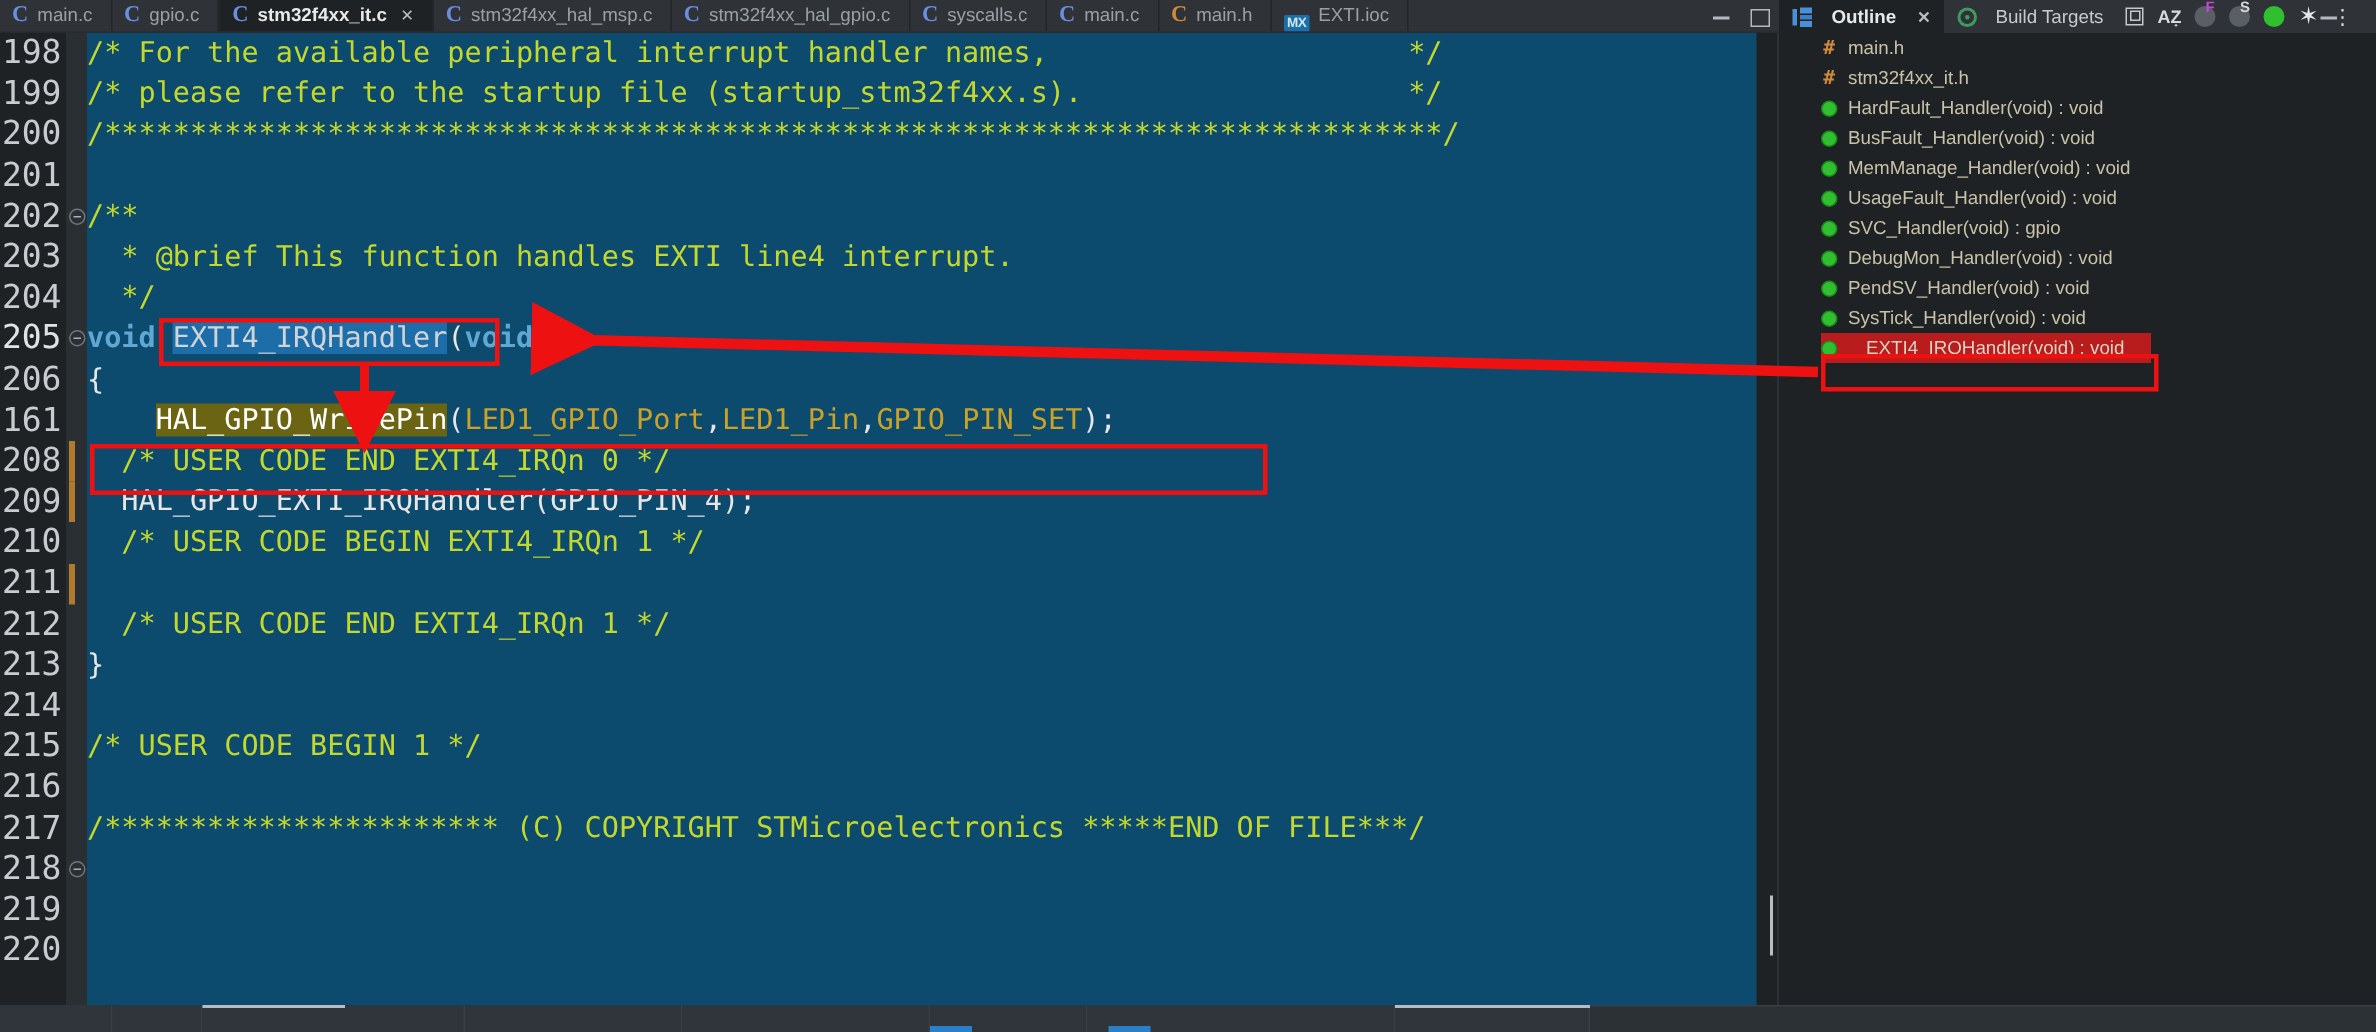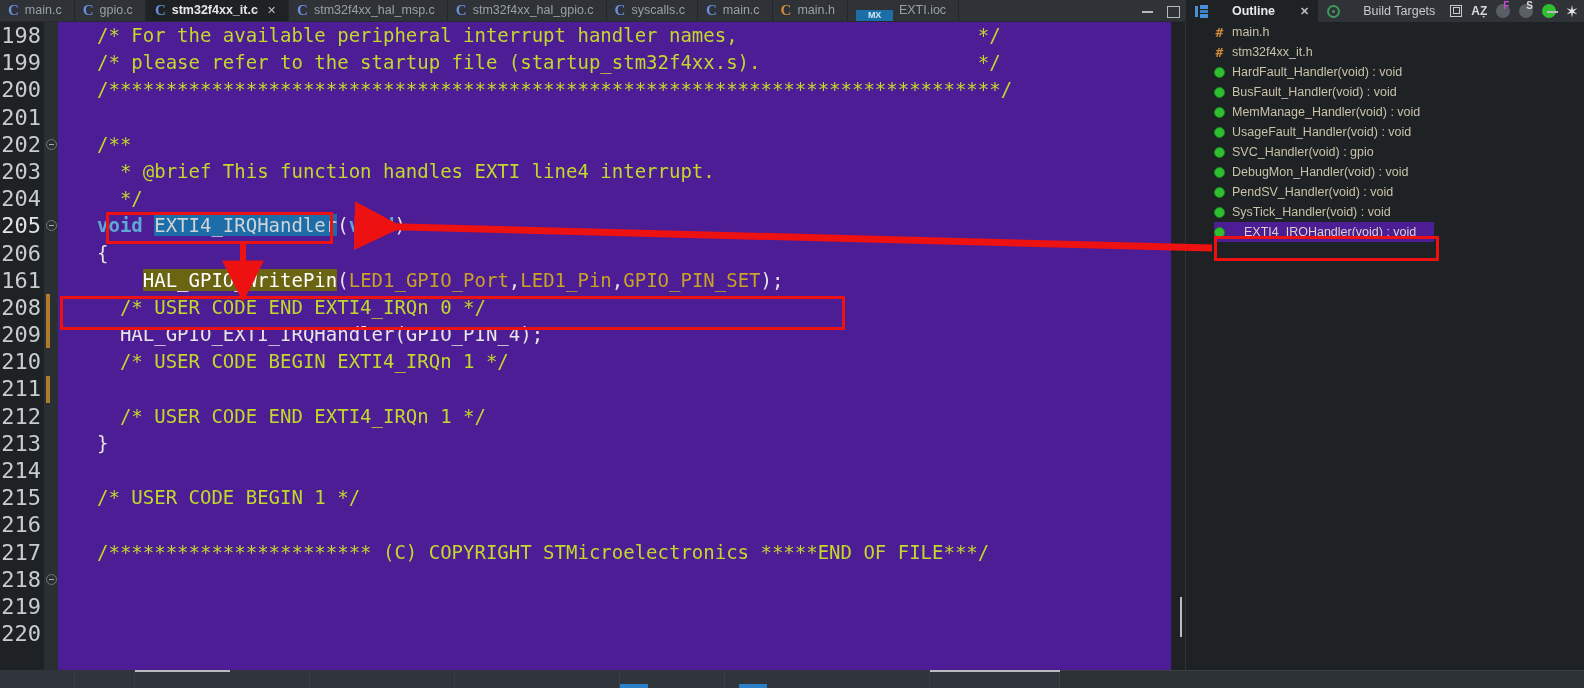--- a/index.html
+++ b/index.html
@@ -45,21 +45,21 @@
   .tab .c-icon {
     font-family: "Liberation Serif", serif;
     font-size: 15px; font-weight: bold;
     color: #6a8ee0;
     line-height: 1;
   }
   .tab.ioc .c-icon {
     font-family: "Liberation Sans", sans-serif;
     font-size: 9px; font-weight: bold;
     background: #1b6ea8; color: #cfe8f5;
-    padding: 1px 12px; border-radius: 1px;
+    padding: 1px 2px; border-radius: 1px;
     letter-spacing: -0.3px;
     margin-top: 10px;
   }
   .tab .c-icon.hdr { color: #d08a3c; }
   .tab .closer {
     font-size: 11px; color: #b9bcc0; margin-left: 3px;
     font-family: "DejaVu Sans", sans-serif;
   }
   .tab-label { line-height: 1; }
 
@@ -92,22 +92,21 @@
     background: #1e2225;
     text-align: right;
   }
   .gutter-fold {
     position: absolute; left: 44px; top: 0;
     width: 14px; height: 100%;
     background: #2a2f34;
   }
   .code-area {
     position: absolute; left: 58px; top: 0; right: 0; bottom: 0;
-    background: #4c1d95;
-    padding-left: 39px;
+    background: #0c4a6e;
   }
 
   .row {
     height: 27.2px;
     line-height: 27.2px;
     font-family: "DejaVu Sans Mono", monospace;
     font-size: 19px;
     white-space: pre;
   }
   .lnum {
@@ -180,21 +179,21 @@
   }
   .rp-tabbar {
     position: relative;
     height: 22px; width: 100%;
     background: #2f3338;
     display: flex; align-items: center;
     font-size: 12.5px;
     overflow: hidden;
   }
   .rp-tab {
-    display: flex; align-items: center; gap: 23px;
+    display: flex; align-items: center; gap: 12px;
     padding: 0 9px; height: 22px;
     color: #e8e8e8;
     white-space: nowrap;
   }
   .rp-tab.active { background: #1e2225; font-weight: bold; }
   .rp-tab.inactive { color: #c7cace; font-weight: normal; }
   .rp-tab .closer { font-size: 11px; color: #b9bcc0; margin-left: 2px; }
 
   .outline-glyph {
     display: inline-block; width: 14px; height: 13px; position: relative;
@@ -231,21 +230,21 @@
   }
   .ol-item {
     display: flex; align-items: center; gap: 7px;
     height: 20px;
     padding-left: 28px;
     font-size: 12.5px;
     color: #c8c2a8;
     white-space: nowrap;
   }
   .ol-item.selected {
-    background: #4c1d95;
+    background: #b91c1c;
     color: #d8d4c4;
     width: 220px;
     margin-left: 28px;
     padding-left: 0;
     gap: 19px;
   }
   .ol-item.selected .ol-label { margin-left: 0; }
   .bullet-h {
     color: #d08a3c; font-weight: bold; font-size: 13px;
     font-family: "DejaVu Sans Mono", monospace;

